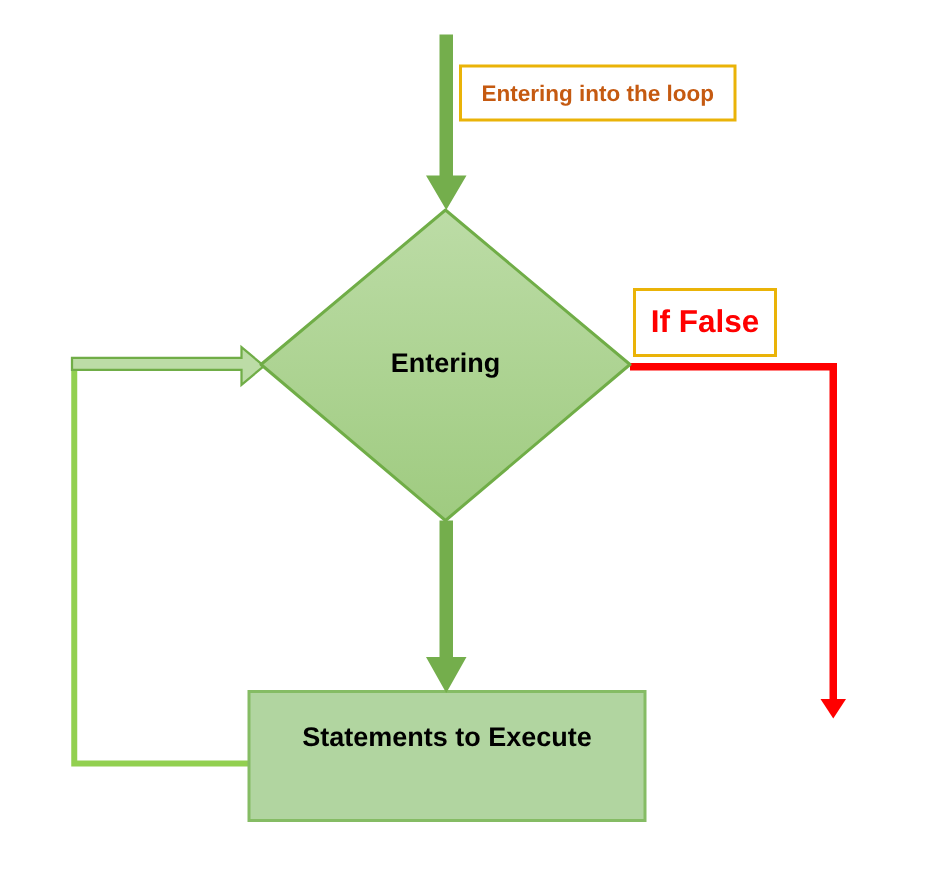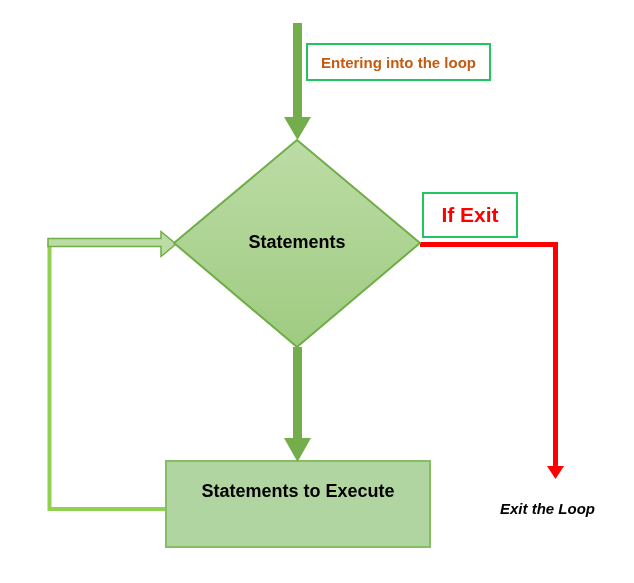--- a/index.html
+++ b/index.html
@@ -24,21 +24,21 @@
     position: absolute;
     box-sizing: border-box;
     display: flex;
     align-items: center;
     justify-content: center;
     text-align: center;
     white-space: nowrap;
   }
   .label-box {
     background: #ffffff;
-    border: 2px solid #22c55e;
+    border: 2px solid #eab308;
     font-weight: bold;
   }
   .entering-label {
     left: 306px; top: 43px; width: 185px; height: 38px;
     color: #C55A11; font-size: 15px;
   }
   .if-false-label {
     left: 422px; top: 192px; width: 96px; height: 46px;
     color: #FF0000; font-size: 21px;
   }
@@ -88,29 +88,26 @@
     <polygon points="293,23 302,23 302,117 311,117 297.5,140 284,117 293,117" fill="#74AE4C"></polygon>
 
     <polygon points="293,347 302,347 302,438 311,438 297.5,462 284,438 293,438" fill="#74AE4C"></polygon>
   </svg>
 
   <div class="overlay label-box entering-label">
     <span>Entering into the loop</span>
   </div>
 
   <div class="overlay label-box if-false-label">
-    <span>If Exit</span>
+    <span>If False</span>
   </div>
 
 
-  <div class="overlay exit-label">
-    <span>Exit the Loop</span>
-  </div>
 
   <div class="overlay condition-text">
-    <span>Statements</span>
+    <span>Entering</span>
   </div>
 
   <div class="overlay statements-text">
     <span>Statements to Execute</span>
   </div>
 
 </div>
 
 </body></html>

